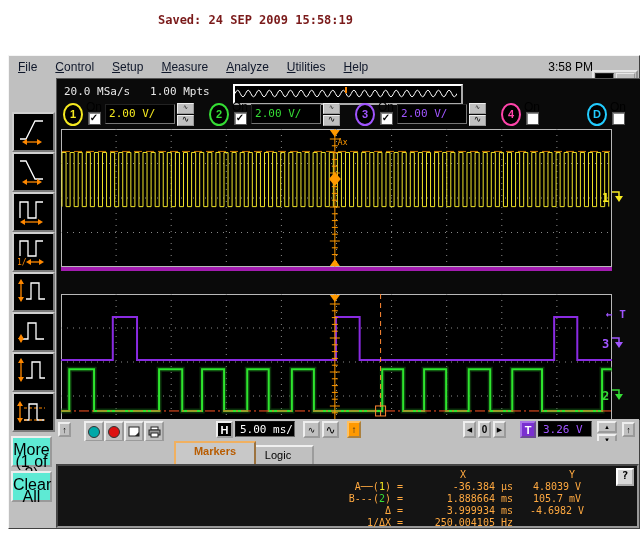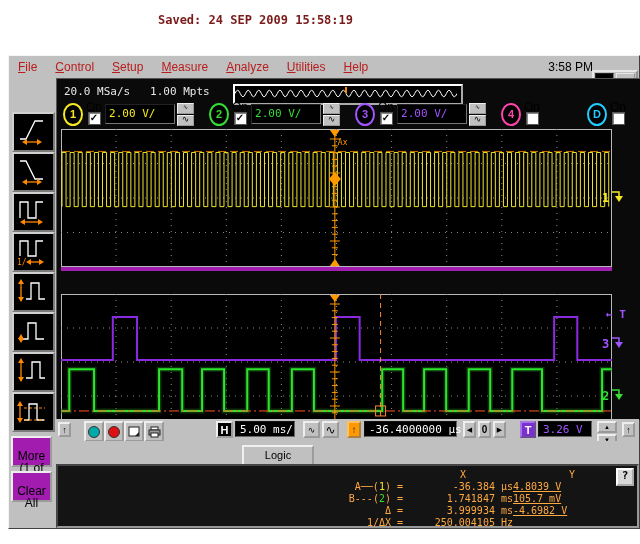--- a/index.html
+++ b/index.html
@@ -4,32 +4,32 @@
 <style>
   html,body{margin:0;padding:0;background:#ffffff;width:640px;height:544px;overflow:hidden;
     font-family:"Liberation Sans",sans-serif;-webkit-font-smoothing:none;}
   #stage{position:relative;width:511px;height:544px;background:#fff;}
   #saved-banner{position:absolute;top:13px;left:0;width:100%;text-align:center;
     font-family:"DejaVu Sans Mono",monospace;font-size:12px;font-weight:bold;color:#7a1a1a;}
   #app{position:absolute;left:8px;top:55px;width:630px;height:472px;background:#c0c0c0;
     border-top:1px solid #f5f5f5;border-left:1px solid #f5f5f5;border-right:1px solid #404040;border-bottom:1px solid #404040;}
   
   #menubar{position:absolute;left:0;top:0;width:100%;height:22px;background:#c0c0c0;display:flex;align-items:center;}
-  .menu-item{font-size:12px;color:#b91c1c;padding:3px 9px;cursor:default;}
+  .menu-item{font-size:12px;color:#0f172a;padding:3px 9px;cursor:default;}
   #clock{position:absolute;right:46px;top:4px;font-size:12px;color:#000;}
   
   #mode-buttons{position:absolute;right:1px;top:14px;background:#c0c0c0;border:2px outset #e8e8e8;padding:1px;display:flex;gap:2px;}
   .mode-btn{width:17px;height:22px;display:flex;align-items:center;justify-content:center;border:1px outset #e8e8e8;background:#c0c0c0;}
   .mode-btn.pressed{background:#000;border:1px inset #777;}
   
   #sidebar{position:absolute;left:0;top:22px;width:47px;height:450px;background:#c0c0c0;border-right:2px outset #ddd;}
   .meas-btn{position:absolute;left:3px;width:39px;height:36px;background:#000;border:2px outset #cfcfcf;}
   .meas-btn svg{display:block;}
-  .side-txt-btn{position:absolute;left:2px;width:41px;height:31px;background:#a21caf;border:2px outset #eee;
-    font-size:12px;text-align:center;line-height:12px;padding-top:12px;box-sizing:border-box;}
+  .side-txt-btn{position:absolute;left:2px;width:41px;height:31px;background:#5eead4;border:2px outset #eee;
+    font-size:16px;text-align:center;line-height:12px;padding-top:6px;box-sizing:border-box;}
   
   #wavezone{position:absolute;left:47px;top:22px;width:583px;height:341px;background:#0a0a0a;
     border-left:1px solid #555;border-top:1px solid #555;}
   #acq-info{position:absolute;left:7px;top:6px;color:#e8e8e8;font-family:"DejaVu Sans Mono",monospace;font-size:11px;white-space:pre;}
   #preview{position:absolute;left:176px;top:5px;width:226px;height:17px;background:#000;border:2px outset #fff;}
   .grid{position:absolute;left:4px;background:#a21caf;}
   #grid1{top:50px;}
   #grid2{top:215px;}
   .chan-row{position:absolute;top:24px;height:22px;display:flex;align-items:center;}
   .chan-oval{width:16px;height:19px;border-radius:50%;background:#000;border:2px solid;display:flex;align-items:center;justify-content:center;
@@ -56,21 +56,21 @@
   .tab{position:absolute;bottom:0;background:#c0c0c0;border:1px solid #888;border-bottom:none;
     border-top:2px outset #f0f0f0;border-left:2px outset #f0f0f0;border-right:2px outset #f0f0f0;
     font-size:11px;text-align:center;color:#000;padding:2px 8px 0 8px;height:15px;}
   .tab.active{height:19px;color:#b85c00;font-weight:bold;border:2px outset #f0b060;border-bottom:none;background:#c8c8c8;z-index:3;}
   
   #results{position:absolute;left:47px;top:408px;width:583px;height:64px;background:#141414;border:2px inset #999;box-sizing:border-box;
     font-family:"DejaVu Sans Mono",monospace;font-size:10px;color:#ffa940;}
   .res-row{position:absolute;white-space:pre;}
   .res-label{display:inline-block;width:115px;text-align:right;}
   .res-x{display:inline-block;width:110px;text-align:right;}
-  .res-y{display:inline-block;width:88px;text-align:left;text-decoration:underline;}
+  .res-y{display:inline-block;width:88px;text-align:center;}
   #help-btn{position:absolute;right:3px;top:2px;width:14px;height:14px;background:#d8d8d8;border:2px outset #fff;
     color:#000;font-weight:bold;font-size:11px;line-height:11px;text-align:center;}
 </style>
 </head>
 <body>
 
 <div id="stage">
   <div id="saved-banner">Saved:  24 SEP 2009  15:58:19</div>
 
   <div id="app">
@@ -371,43 +371,43 @@
               <rect x="1" y="4" width="11" height="5" fill="#9a9a9a" stroke="#222"></rect>
               <rect x="3" y="7" width="7" height="4" fill="#fff" stroke="#222"></rect>
             </svg>
           </div>
         </div>
       <div class="tb tb-btn" style="left:160px;top:2px;width:17px;height:17px;background:#000;color:#fff;font-weight:bold;font-size:11px">H</div>
       <div class="tb tb-field" style="left:179px;top:2px;width:60px;height:16px">5.00 ms/</div>
       <div class="tb tb-btn" style="left:247px;top:2px;width:17px;height:17px;font-size:9px">∿</div>
       <div class="tb tb-btn" style="left:266px;top:2px;width:17px;height:17px;font-size:12px">∿</div>
       <div class="tb tb-btn" style="left:291px;top:2px;width:14px;height:17px;background:#ff9900;border:2px outset #ffc060;color:#222;font-size:10px">↑</div>
-      <div class="tb tb-field" style="left:308px;top:2px;width:93px;height:16px">-36.4000000 µs</div>
       <div class="tb tb-btn" style="left:407px;top:2px;width:13px;height:17px;font-size:7px">◀</div>
       <div class="tb tb-btn" style="left:422px;top:2px;width:13px;height:17px;font-size:10px;font-weight:bold">0</div>
       <div class="tb tb-btn" style="left:437px;top:2px;width:13px;height:17px;font-size:7px">▶</div>
       <div class="tb tb-btn" style="left:464px;top:2px;width:16px;height:17px;background:#7a2fd0;color:#fff;font-weight:bold;font-size:11px;border:2px outset #a873e8">T</div>
       <div class="tb tb-field" style="left:482px;top:2px;width:54px;height:16px;color:#a055ff">3.26 V</div>
       <div class="tb" style="left:541px;top:2px;display:flex;flex-direction:column;gap:1px">
         <div class="tb-btn" style="width:16px;height:8px;font-size:6px">▲</div>
         <div class="tb-btn" style="width:16px;height:8px;font-size:6px">▼</div>
       </div>
       <div class="tb tb-btn" style="left:566px;top:3px;width:13px;height:15px;font-size:9px">↑</div>
     </div>
 
     <div id="tabrow">
+        <div class="tab active" style="left: 118px; width: 62px;">Markers</div>
         <div class="tab" style="left: 186px; width: 52px;">Logic</div>
       </div>
 
     <div id="results">
       <div class="res-row" style="left:350px;top:3px;width:110px;text-align:center">X</div>
       <div class="res-row" style="left:470px;top:3px;width:88px;text-align:center">Y</div>
       <div id="res-rows">
           <div class="res-row" style="left: 230px; top: 15px;"><span class="res-label"><span>A──(</span><span style="color: rgb(245, 233, 32);">1</span><span>) =</span></span><span class="res-x">-36.384 µs</span><span class="res-y">4.8039 V</span></div>
-          <div class="res-row" style="left: 230px; top: 27px;"><span class="res-label"><span>B---(</span><span style="color: rgb(53, 221, 53);">2</span><span>) =</span></span><span class="res-x">1.741847 ms</span><span class="res-y">105.7 mV</span></div>
+          <div class="res-row" style="left: 230px; top: 27px;"><span class="res-label"><span>B---(</span><span style="color: rgb(53, 221, 53);">2</span><span>) =</span></span><span class="res-x">1.888664 ms</span><span class="res-y">105.7 mV</span></div>
           <div class="res-row" style="left: 230px; top: 39px;"><span class="res-label"><span></span><span>Δ =</span></span><span class="res-x">3.999934 ms</span><span class="res-y">-4.6982 V</span></div>
           <div class="res-row" style="left: 230px; top: 51px;"><span class="res-label"><span></span><span>1/ΔX =</span></span><span class="res-x">250.004105 Hz</span><span class="res-y"></span></div>
         </div>
       <div id="help-btn">?</div>
     </div>
 
   </div>
 </div>
 
 </body></html>

